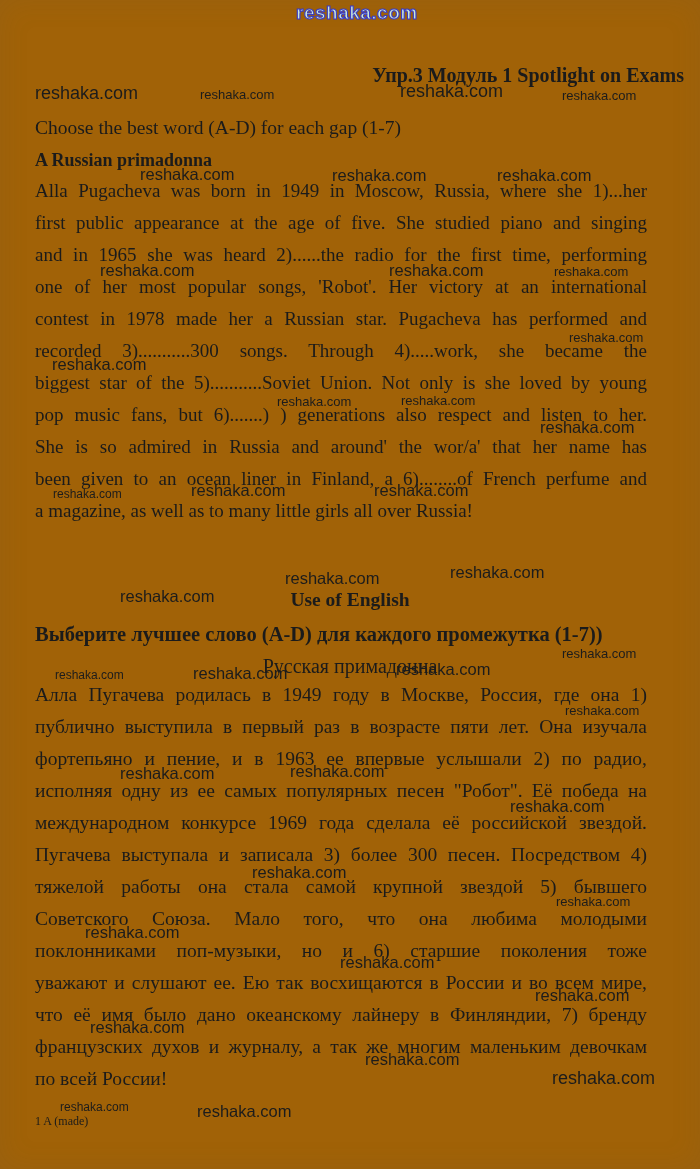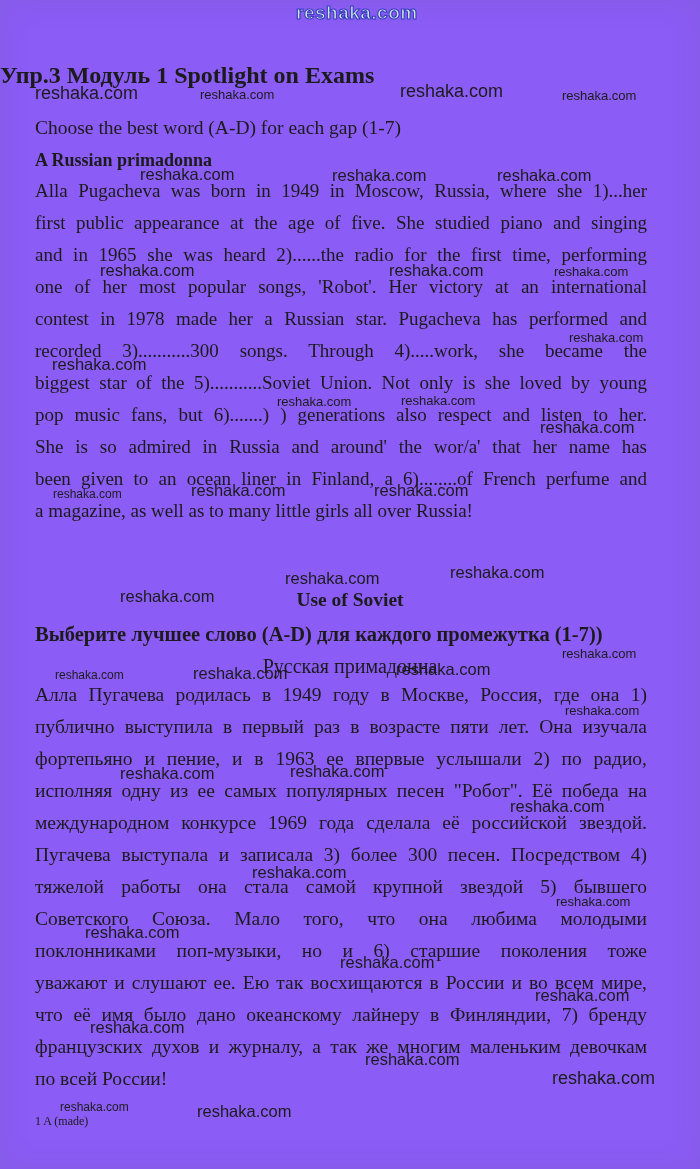--- a/index.html
+++ b/index.html
@@ -1,37 +1,37 @@
 <!DOCTYPE html>
 <html><head>
 <meta charset="utf-8">
 <style>
   html,body{margin:0;padding:0;background:#ffffff;}
   .page{
-    position:relative;width:700px;height:1169px;overflow:hidden;background:#8b5cf6;
+    position:relative;width:700px;height:1169px;overflow:hidden;background:#a16207;
     font-family:"Liberation Serif", serif;color:#1b1b1b;
     box-shadow:inset 0 0 30px rgba(90,90,90,0.12);
   }
   
   .wm{
     position:absolute;font-family:"Liberation Sans", sans-serif;color:#1c1c1c;
     white-space:nowrap;line-height:1;
   }
   .wm-lg{font-size:18px;}
   .wm-md{font-size:16.5px;}
   .wm-sm{font-size:13px;}
   .wm-xs{font-size:12px;}
   .wm-logo{
     font-size:19px;font-weight:bold;letter-spacing:0.5px;
     color:#c9ead9;-webkit-text-stroke:1.1px #3b3bc4;text-shadow:0 0 1px #3b3bc4;
   }
   
   .doc-title{
-    position:absolute;left:0;right:8px;top:60px;text-align:left;
-    font-weight:bold;font-size:24px;line-height:30px;
+    position:absolute;left:0;right:16px;top:60px;text-align:right;
+    font-weight:bold;font-size:20px;line-height:30px;
   }
   .task-en{position:absolute;left:35px;top:112px;font-weight:normal;font-size:19.5px;line-height:32px;}
   .heading-en{position:absolute;left:35px;top:144px;font-weight:bold;font-size:18px;line-height:32px;}
   .para{position:absolute;left:35px;width:612px;}
   .para-en{top:175px;font-size:19px;}
   .para-ru{top:679px;font-size:19.5px;}
   .line{
     height:32px;line-height:32px;white-space:normal;
     text-align:justify;text-align-last:justify;text-justify:inter-word;
   }
@@ -102,21 +102,21 @@
     <div class="line">one of her most popular songs, 'Robot'. Her victory at an international</div>
     <div class="line">contest in 1978 made her a Russian star. Pugacheva has performed and</div>
     <div class="line">recorded 3)...........300 songs. Through 4).....work, she became the</div>
     <div class="line">biggest star of the 5)...........Soviet Union. Not only is she loved by young</div>
     <div class="line">pop music fans, but 6).......) ) generations also respect and listen to her.</div>
     <div class="line">She is so admired in Russia and around' the wor/a' that her name has</div>
     <div class="line">been given to an ocean liner in Finland, a 6)........of French perfume and</div>
     <div class="line last">a magazine, as well as to many little girls all over Russia!</div>
   </div>
 
-  <div class="section-label">Use of Soviet</div>
+  <div class="section-label">Use of English</div>
   <div class="task-ru">Выберите лучшее слово (A-D) для каждого промежутка (1-7))</div>
   <div class="heading-ru">Русская примадонна</div>
 
   <div class="para para-ru">
     <div class="line">Алла Пугачева родилась в 1949 году в Москве, Россия, где она 1)</div>
     <div class="line">публично выступила в первый раз в возрасте пяти лет. Она изучала</div>
     <div class="line">фортепьяно и пение, и в 1963 ее впервые услышали 2) по радио,</div>
     <div class="line">исполняя одну из ее самых популярных песен "Робот". Её победа на</div>
     <div class="line">международном конкурсе 1969 года сделала её российской звездой.</div>
     <div class="line">Пугачева выступала и записала 3) более 300 песен. Посредством 4)</div>

